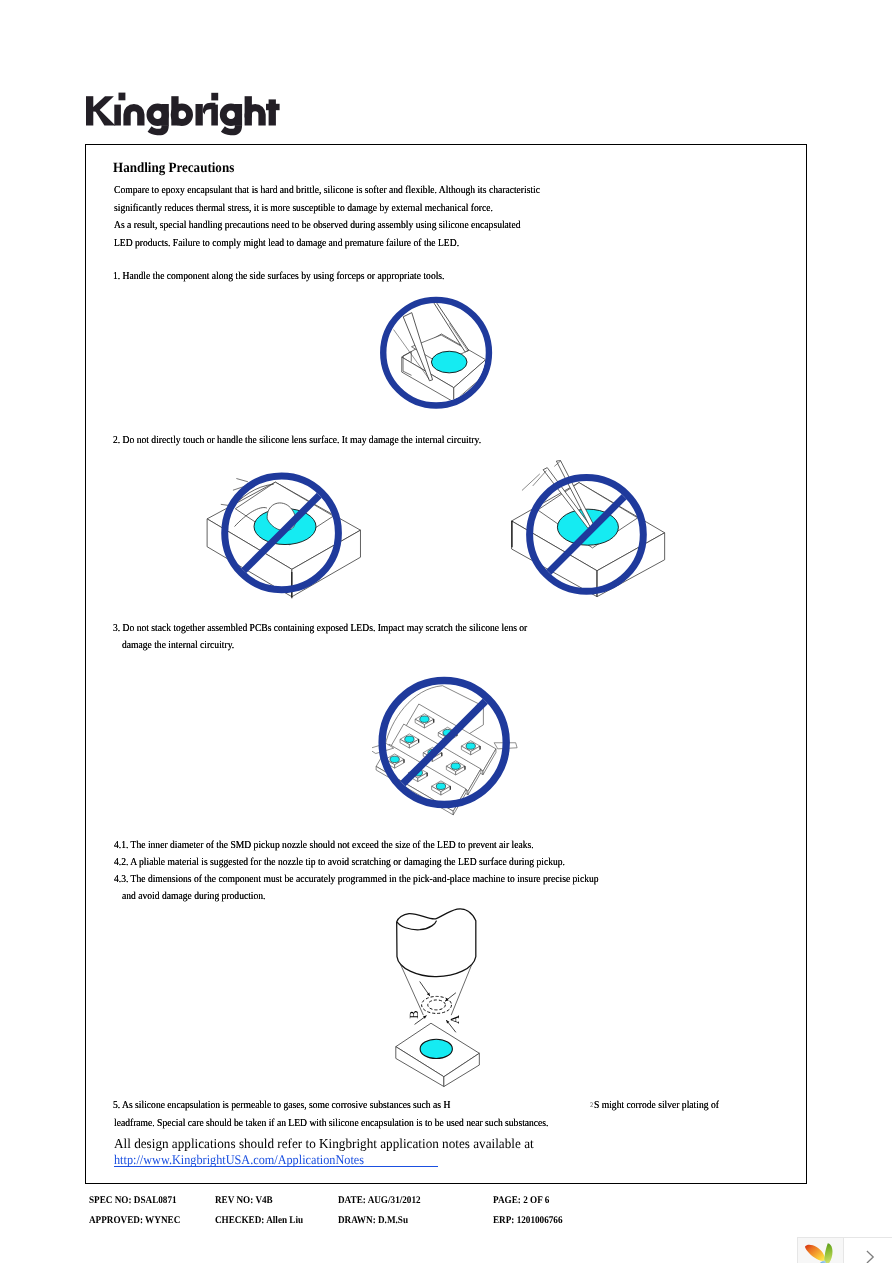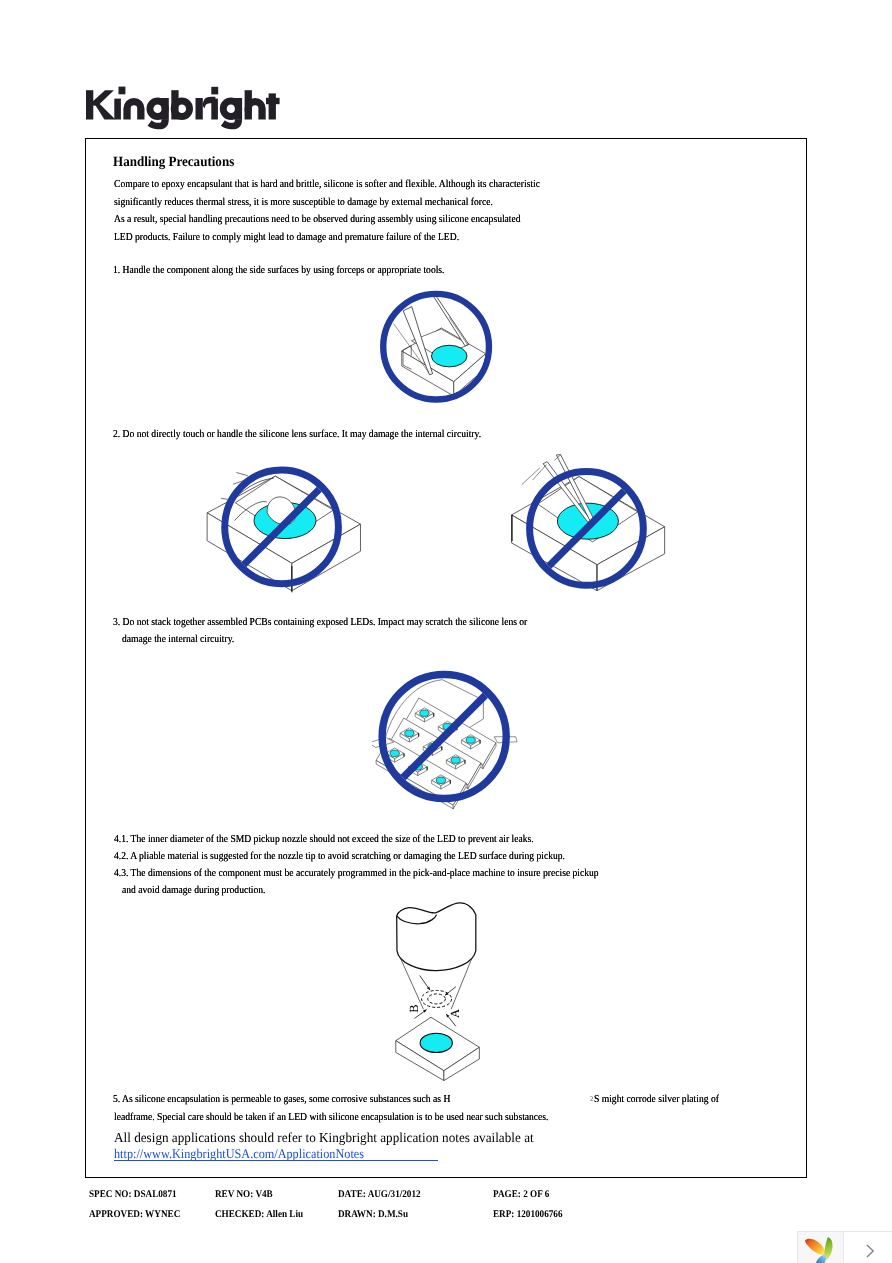--- a/index.html
+++ b/index.html
@@ -1,19 +1,19 @@
 <!DOCTYPE html>
 <html><head>
 <meta charset="utf-8">
 <style>
   html,body{margin:0;padding:0;background:#ffffff;}
   body{width:892px;height:1263px;position:relative;overflow:hidden;
        font-family:"Liberation Serif",serif;color:#000;
        -webkit-font-smoothing:none;text-rendering:geometricPrecision;}
-  .page{position:absolute;left:0;top:10px;width:892px;height:1084px;}
+  .page{position:absolute;left:0;top:16px;width:892px;height:1084px;}
 
   
   #logo{position:absolute;left:78px;top:69px;width:210px;height:48px;}
   #logo svg{display:block;}
 
   .sr-only{position:absolute;width:1px;height:1px;overflow:hidden;clip:rect(0 0 0 0);white-space:nowrap;}
   
   #contentbox{position:absolute;left:85px;top:128px;width:722px;height:1040px;
               border:1px solid #000;box-sizing:border-box;background:#fff;}
 

